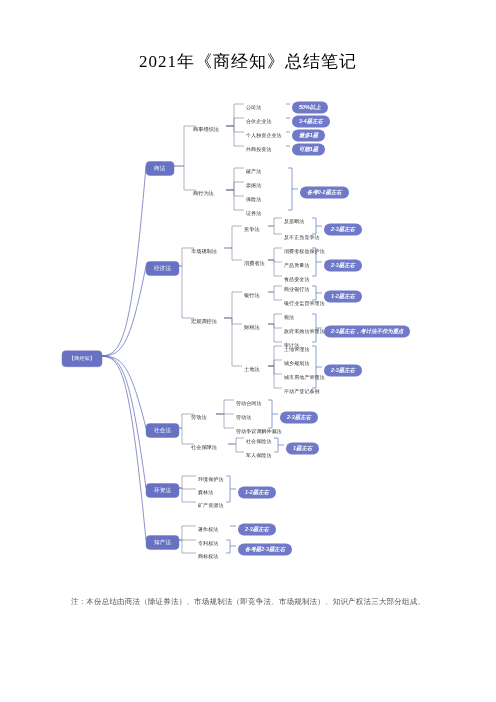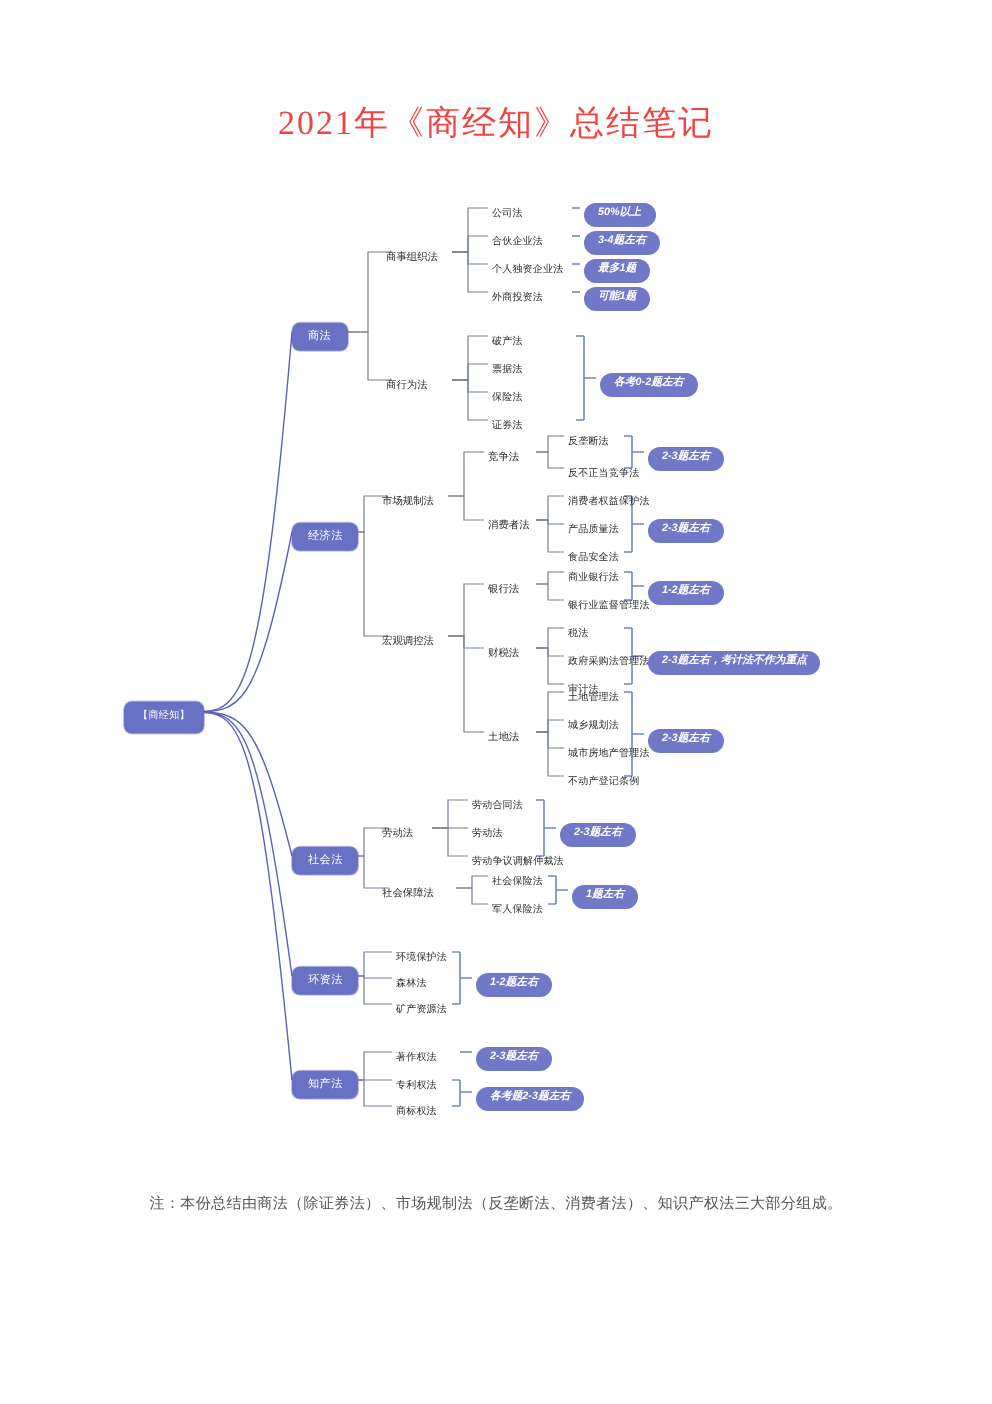--- a/index.html
+++ b/index.html
@@ -17,21 +17,21 @@
     overflow: hidden;
   }
   .page-title {
     position: absolute;
     top: 50px;
     left: 0;
     width: 496px;
     text-align: center;
     font-family: "Liberation Serif", "DejaVu Serif", serif;
     font-size: 17px;
-    color: #ef4444;
+    color: #000000;
     letter-spacing: 1px;
   }
   .footnote {
     position: absolute;
     top: 597px;
     left: 0;
     width: 496px;
     text-align: center;
     font-family: "Liberation Serif", "DejaVu Serif", serif;
     font-size: 7.5px;
@@ -411,15 +411,15 @@
     </div>
     <div class="node" style="left:238px; top:438px;">
       <span class="badge">2-3题左右</span>
     </div>
     <div class="node" style="left:238px; top:458px;">
       <span class="badge">各考题2-3题左右</span>
     </div>
 
   </div>
 
-  <div class="footnote">注：本份总结由商法（除证券法）、市场规制法（反垄断法、消费者法）、知识产权法三大部分组成。</div>
+  <div class="footnote">注：本份总结由商法（除证券法）、市场规制法（即竞争法、市场规制法）、知识产权法三大部分组成。</div>
 
 </div>
 
 </body></html>

